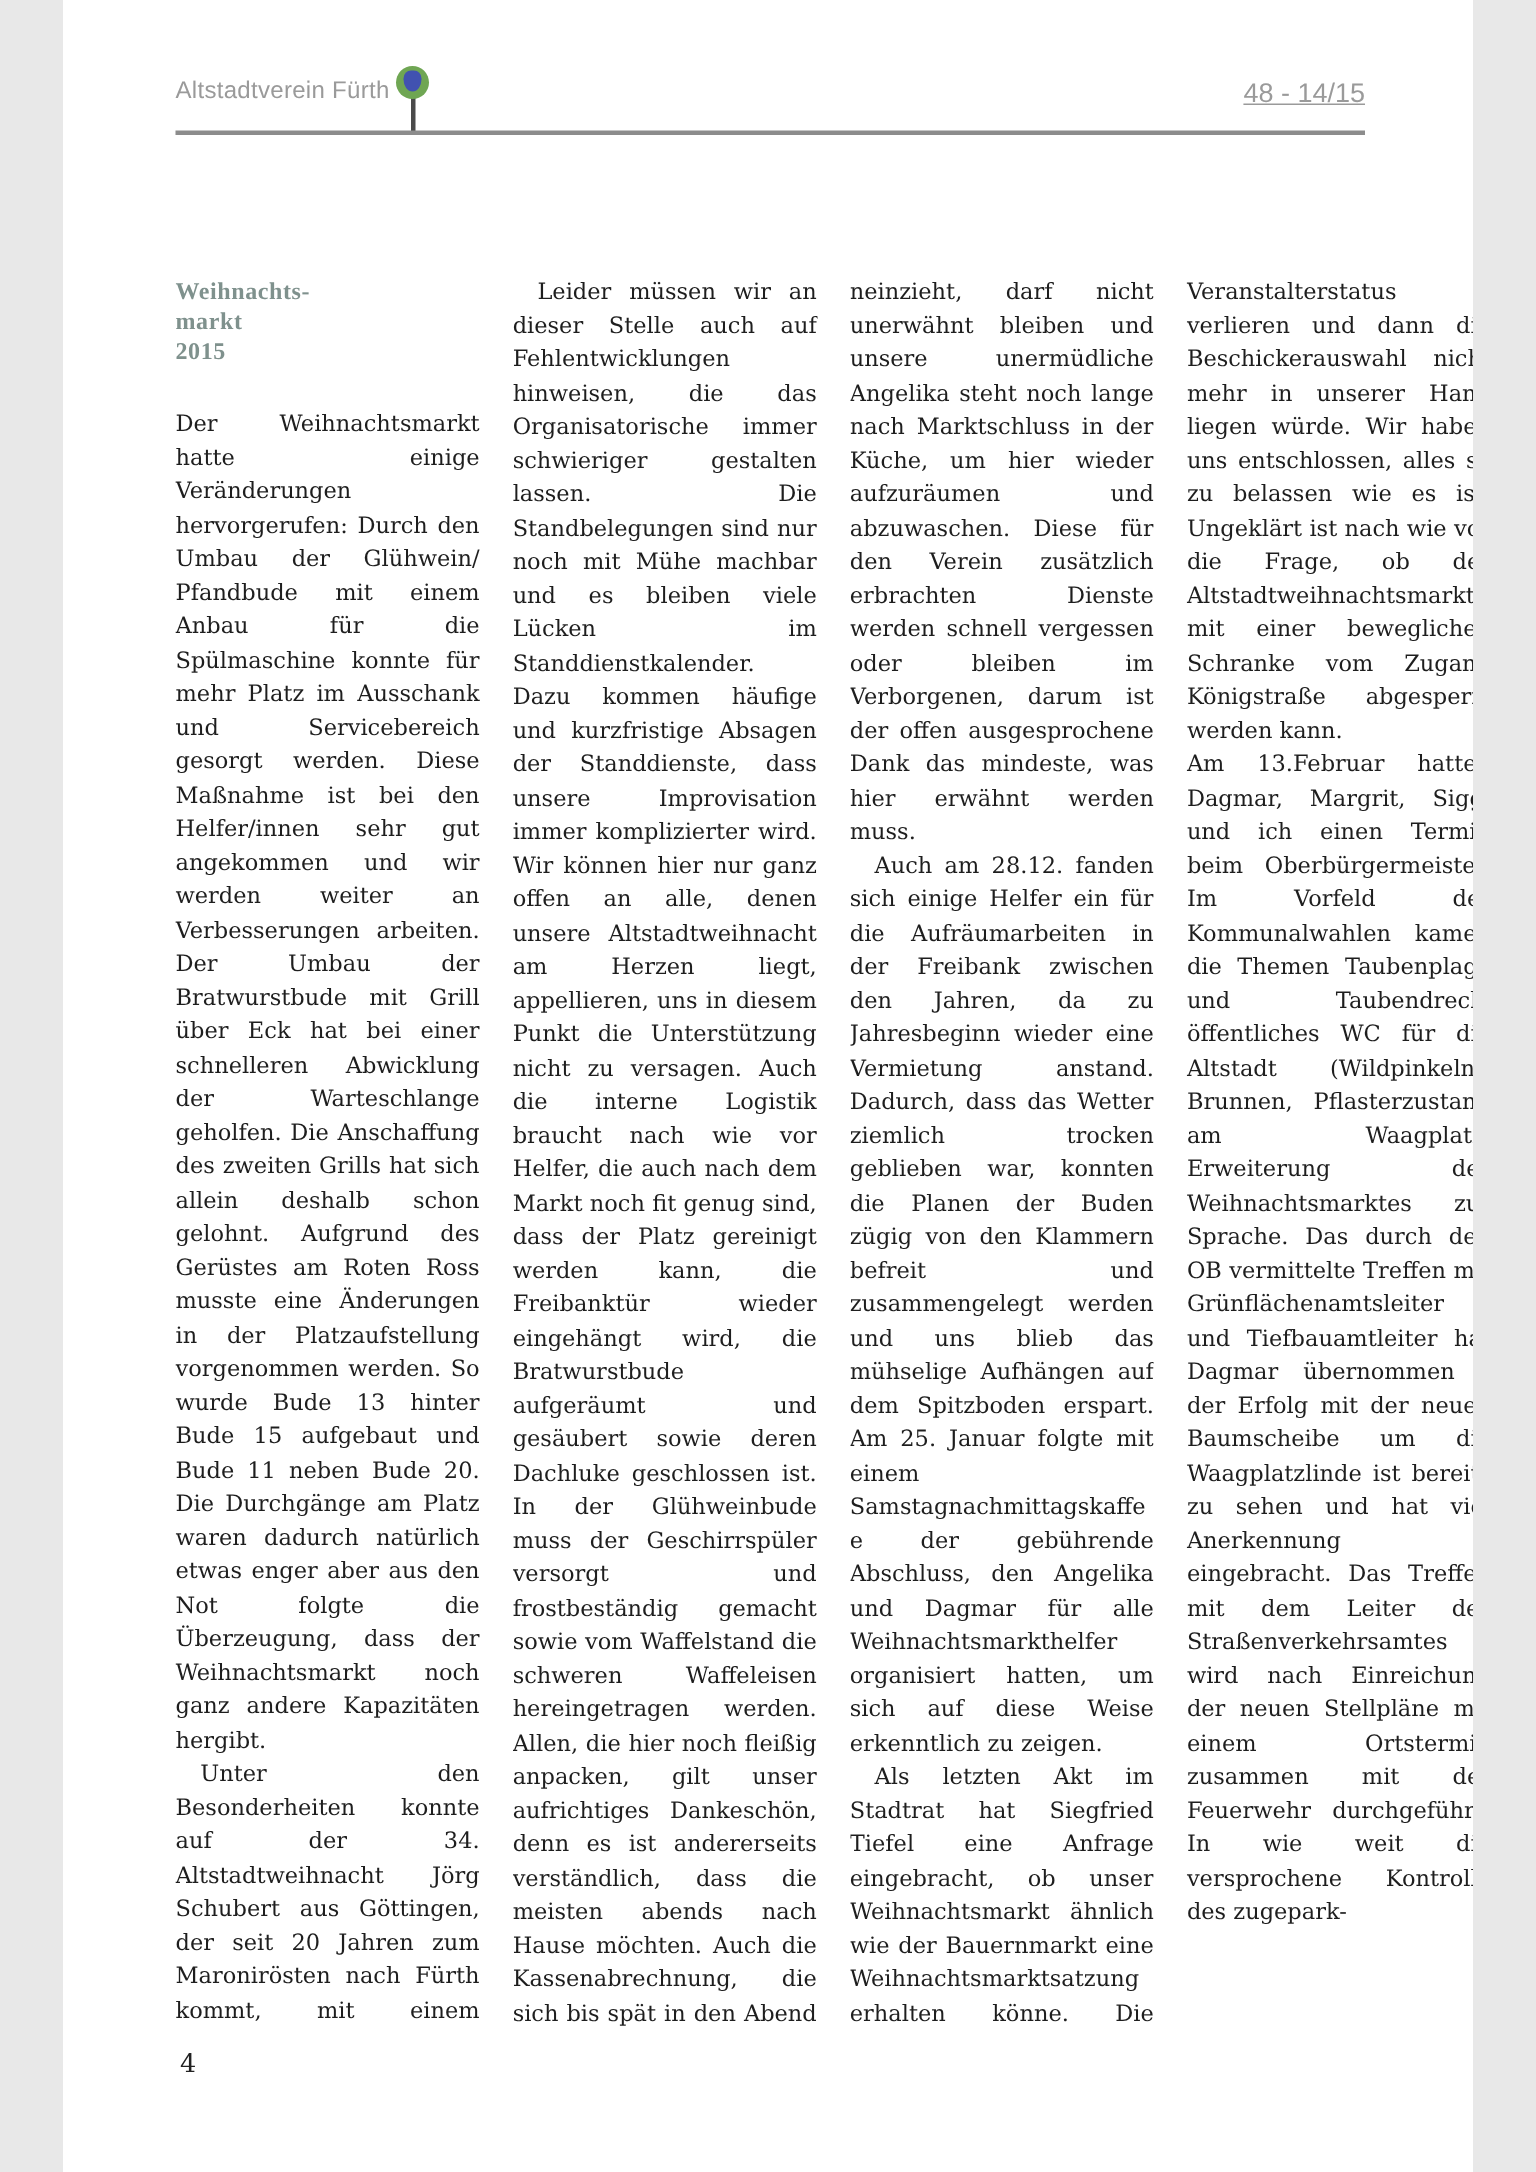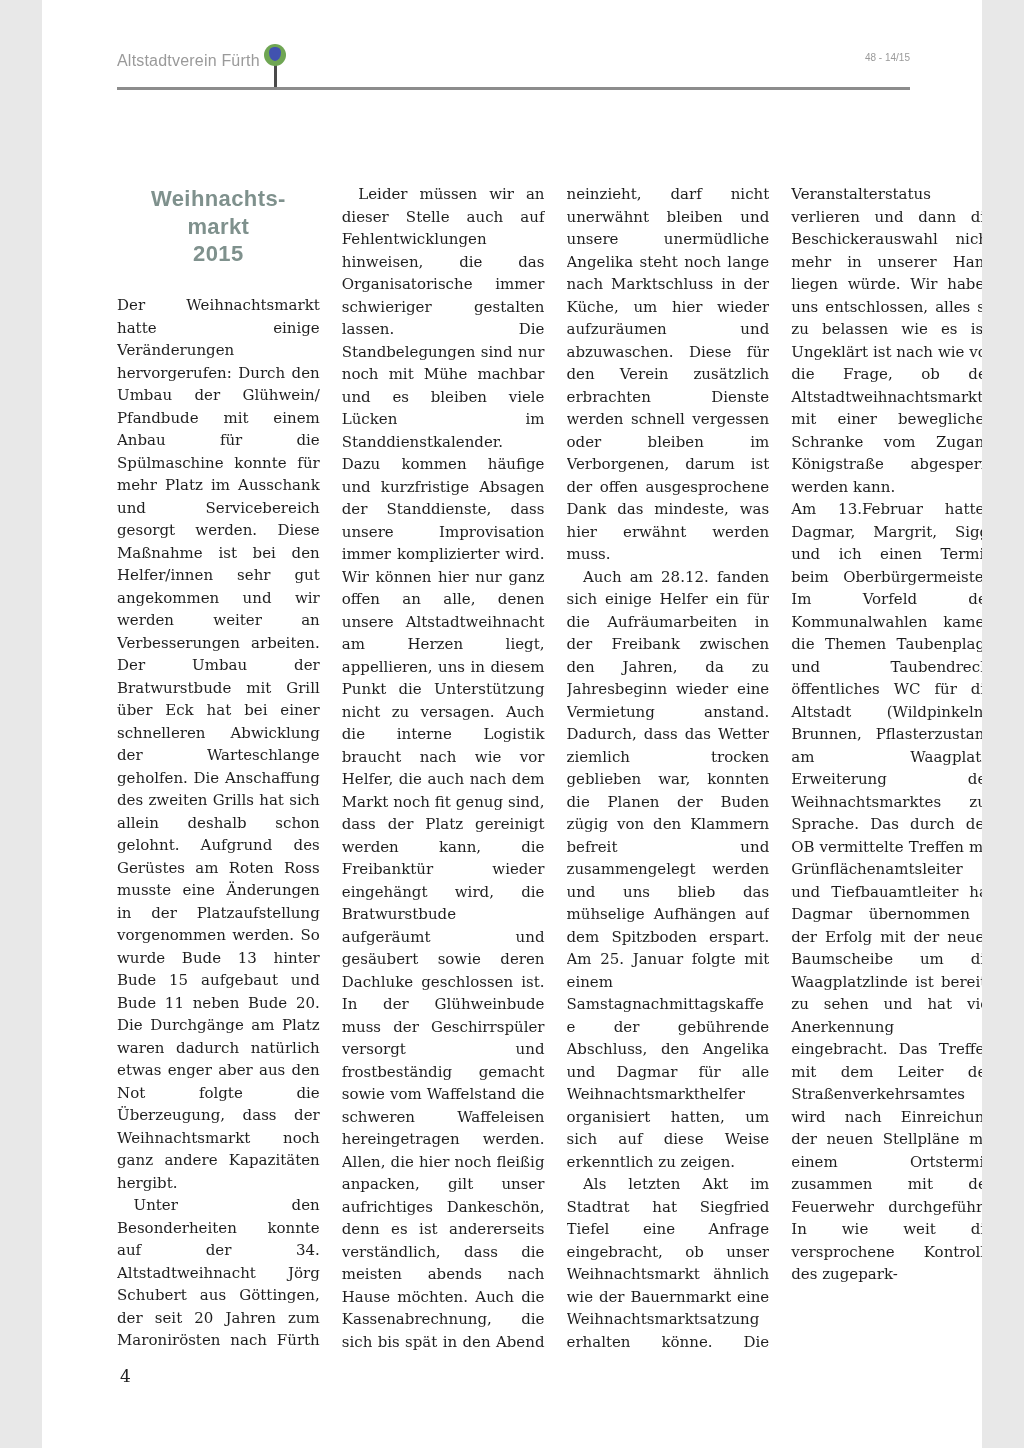--- a/index.html
+++ b/index.html
@@ -15,21 +15,21 @@
   }
   
   .hdr-pub {
     position: absolute; left: 75px; top: 52px;
     font-family: "Liberation Sans", sans-serif;
     font-size: 16px; color: #9a9a9a; letter-spacing: 0.2px;
   }
   .hdr-issue {
     position: absolute; right: 72px; top: 52px;
     font-family: "Liberation Sans", sans-serif;
-    font-size: 10px; color: #9a9a9a;
+    font-size: 18px; color: #9a9a9a; text-decoration: underline;
   }
   .hdr-rule {
     position: absolute; left: 75px; right: 72px; top: 87px;
     height: 3px; background: #8c8c8c;
   }
   .logo {
     position: absolute; left: 221px; top: 44px;
     width: 24px; height: 46px;
   }
   .logo .stem {
@@ -58,24 +58,24 @@
   .cols {
     position: absolute; left: 75px; top: 183px;
     width: 877px; height: 1168px;
     display: grid;
     grid-template-columns: repeat(4, 1fr);
     column-gap: 22px;
     overflow: hidden;
   }
   .col { overflow: hidden; }
   .col-heading {
-    font-family: Liberation Sans, sans-serif;
+    font-family: Liberation Serif, serif;
     font-weight: bold;
-    font-size: 22px; line-height: 1.26;
-    text-align: center;
+    font-size: 16px; line-height: 1.26;
+    text-align: left;
     letter-spacing: 0.4px;
     margin: 2px 0 26px 0;
   }
   .col-heading.mid { margin-top: 34px; }
   .para {
     font-size: 15px;
     line-height: 1.5;
     text-align: justify;
     margin: 0;
     overflow-wrap: break-word;

